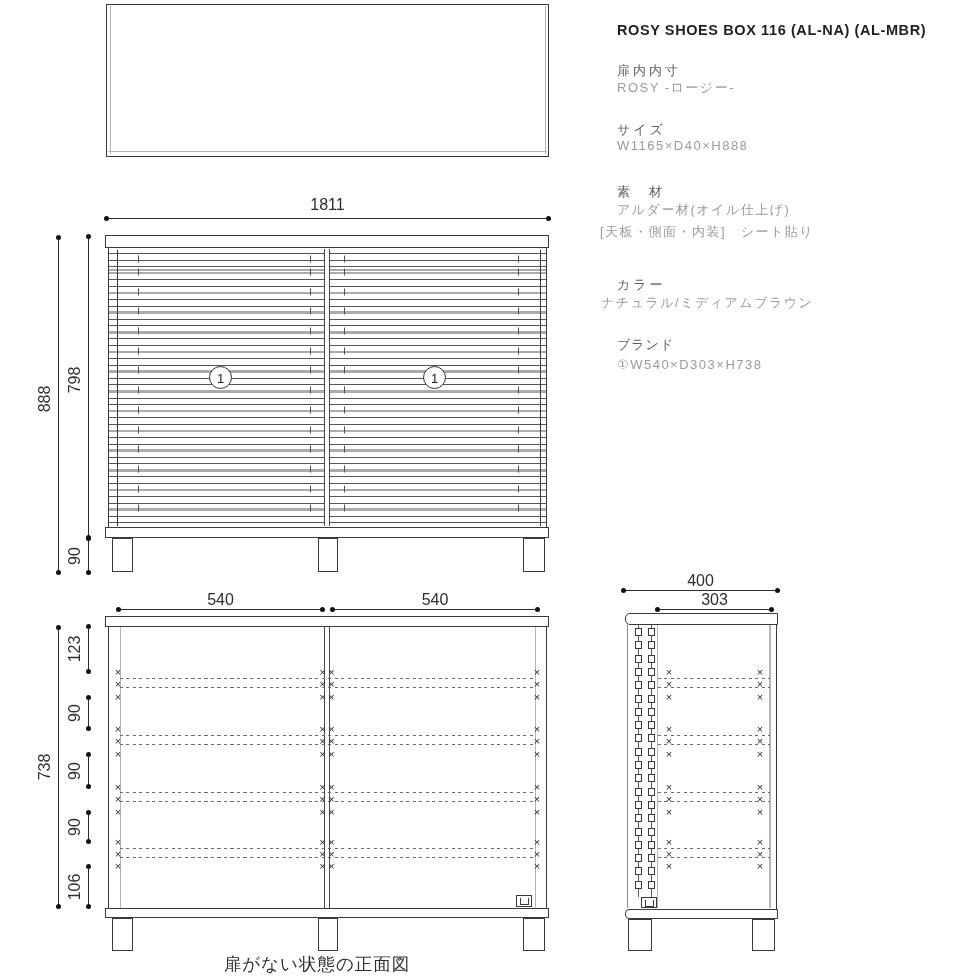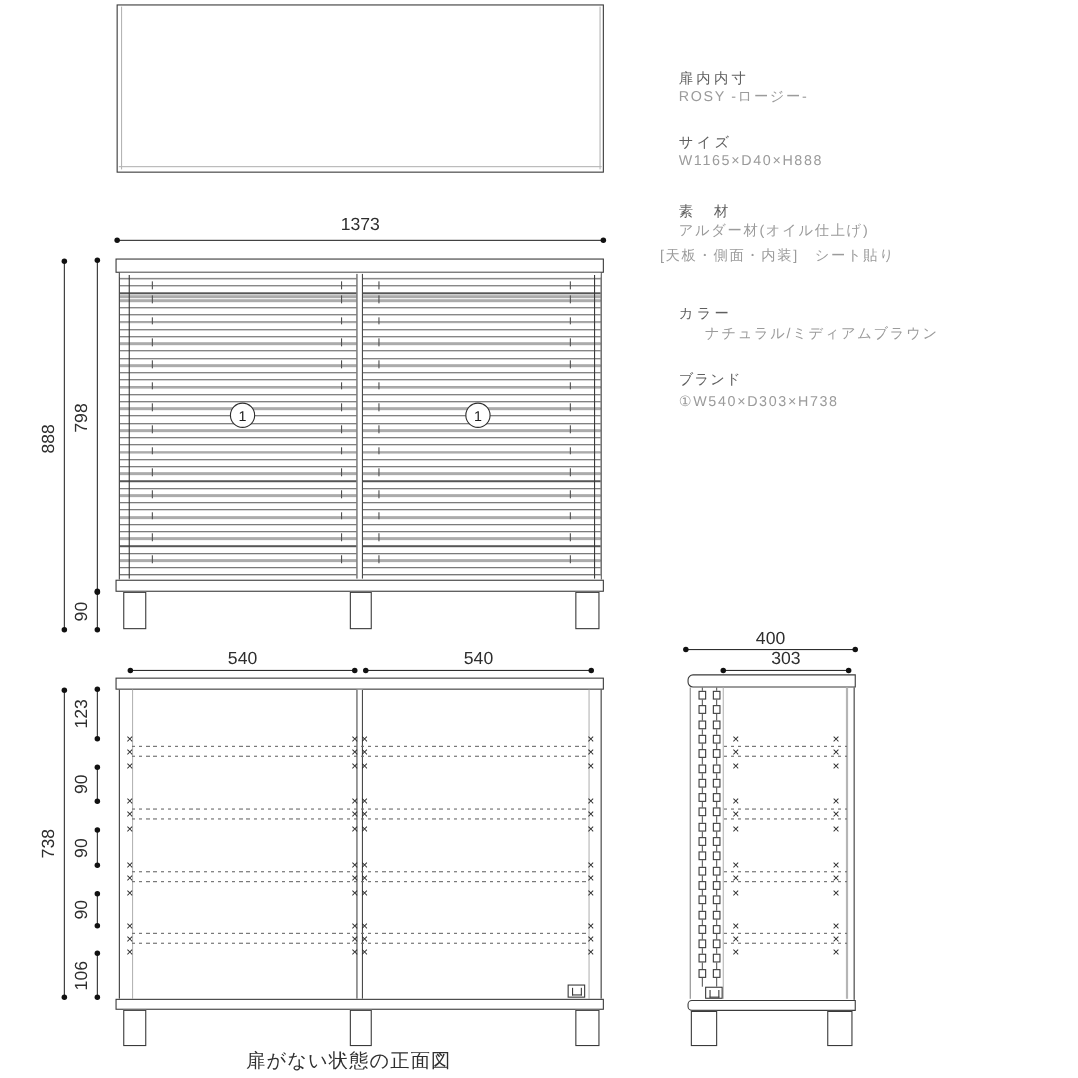--- a/index.html
+++ b/index.html
@@ -46,21 +46,21 @@
 <body>
 
 <div id="page">
 
   <div class="abs" style="left:106px;top:4px;width:443px;height:153px;border:1px solid #3a3a3a;box-sizing:border-box;">
     <div class="abs gline" style="left:3px;top:1px;width:1px;height:148px;"></div>
     <div class="abs gline" style="right:2px;top:1px;width:1px;height:148px;"></div>
     <div class="abs gline" style="left:1px;bottom:4px;width:439px;height:1px;"></div>
   </div>
 
-  <div class="abs dim-label hlabel" style="left:106px;top:196px;width:443px;">1373</div>
+  <div class="abs dim-label hlabel" style="left:106px;top:196px;width:443px;">1811</div>
   <div class="abs dlh" style="left:106px;top:218px;width:443px;"></div>
 
   <div class="abs dlv" style="left:58px;top:237px;height:336px;"></div>
   <span class="abs dim-label vrot" style="left:45px;top:399px;">888</span>
 
   <div class="abs dlv" style="left:88px;top:236px;height:302px;"></div>
   <span class="abs dim-label vrot" style="left:75px;top:380px;">798</span>
   <div class="abs dlv" style="left:88px;top:538px;height:35px;"></div>
   <span class="abs dim-label vrot" style="left:75px;top:556px;">90</span>
 
@@ -125,33 +125,34 @@
 
   <div class="abs fitting" style="left:641px;top:897px;width:16px;height:11px;">
     <div class="in"></div>
   </div>
 
   <div class="abs board" style="left:625px;top:909px;width:153px;height:10px;border-radius:4px 0 0 4px;"></div>
   <div class="abs leg" style="left:628px;top:919px;width:24px;height:32px;"></div>
   <div class="abs leg" style="left:752px;top:919px;width:23px;height:32px;"></div>
 
 
+  <div class="abs spec-title" style="left:617px;top:22px;">ROSY SHOES BOX 116 (AL-NA) (AL-MBR)</div>
 
   <div class="abs spec-label" style="left:617px;top:62px;">扉内内寸</div>
   <div class="abs spec-value" style="left:617px;top:79px;">ROSY -ロージー-</div>
 
   <div class="abs spec-label" style="left:617px;top:121px;">サイズ</div>
   <div class="abs spec-value" style="left:617px;top:138px;">W1165×D40×H888</div>
 
   <div class="abs spec-label" style="left:617px;top:183px;">素　材</div>
   <div class="abs spec-value" style="left:617px;top:201px;">アルダー材(オイル仕上げ)</div>
   <div class="abs spec-value" style="left:600px;top:223px;">[天板・側面・内装]　シート貼り</div>
 
   <div class="abs spec-label" style="left:617px;top:276px;">カラー</div>
-  <div class="abs spec-value" style="left:641px;top:294px;">ナチュラル/ミディアムブラウン</div>
+  <div class="abs spec-value" style="left:601px;top:294px;">ナチュラル/ミディアムブラウン</div>
 
   <div class="abs spec-label" style="left:617px;top:336px;letter-spacing:1px;">ブランド</div>
   <div class="abs spec-value" style="left:617px;top:357px;">①W540×D303×H738</div>
 
 <div class="abs dash-h" style="left: 120px; top: 678px; width: 415px;"></div>
     <div class="abs dash-h" style="left: 658px; top: 678px; width: 112px;"></div>
     <div class="abs dash-h" style="left: 120px; top: 687px; width: 415px;"></div>
     <div class="abs dash-h" style="left: 658px; top: 687px; width: 112px;"></div>
     <div class="abs cross" style="left: 113px; top: 667px;">×</div>
     <div class="abs cross" style="left: 317.5px; top: 667px;">×</div>

